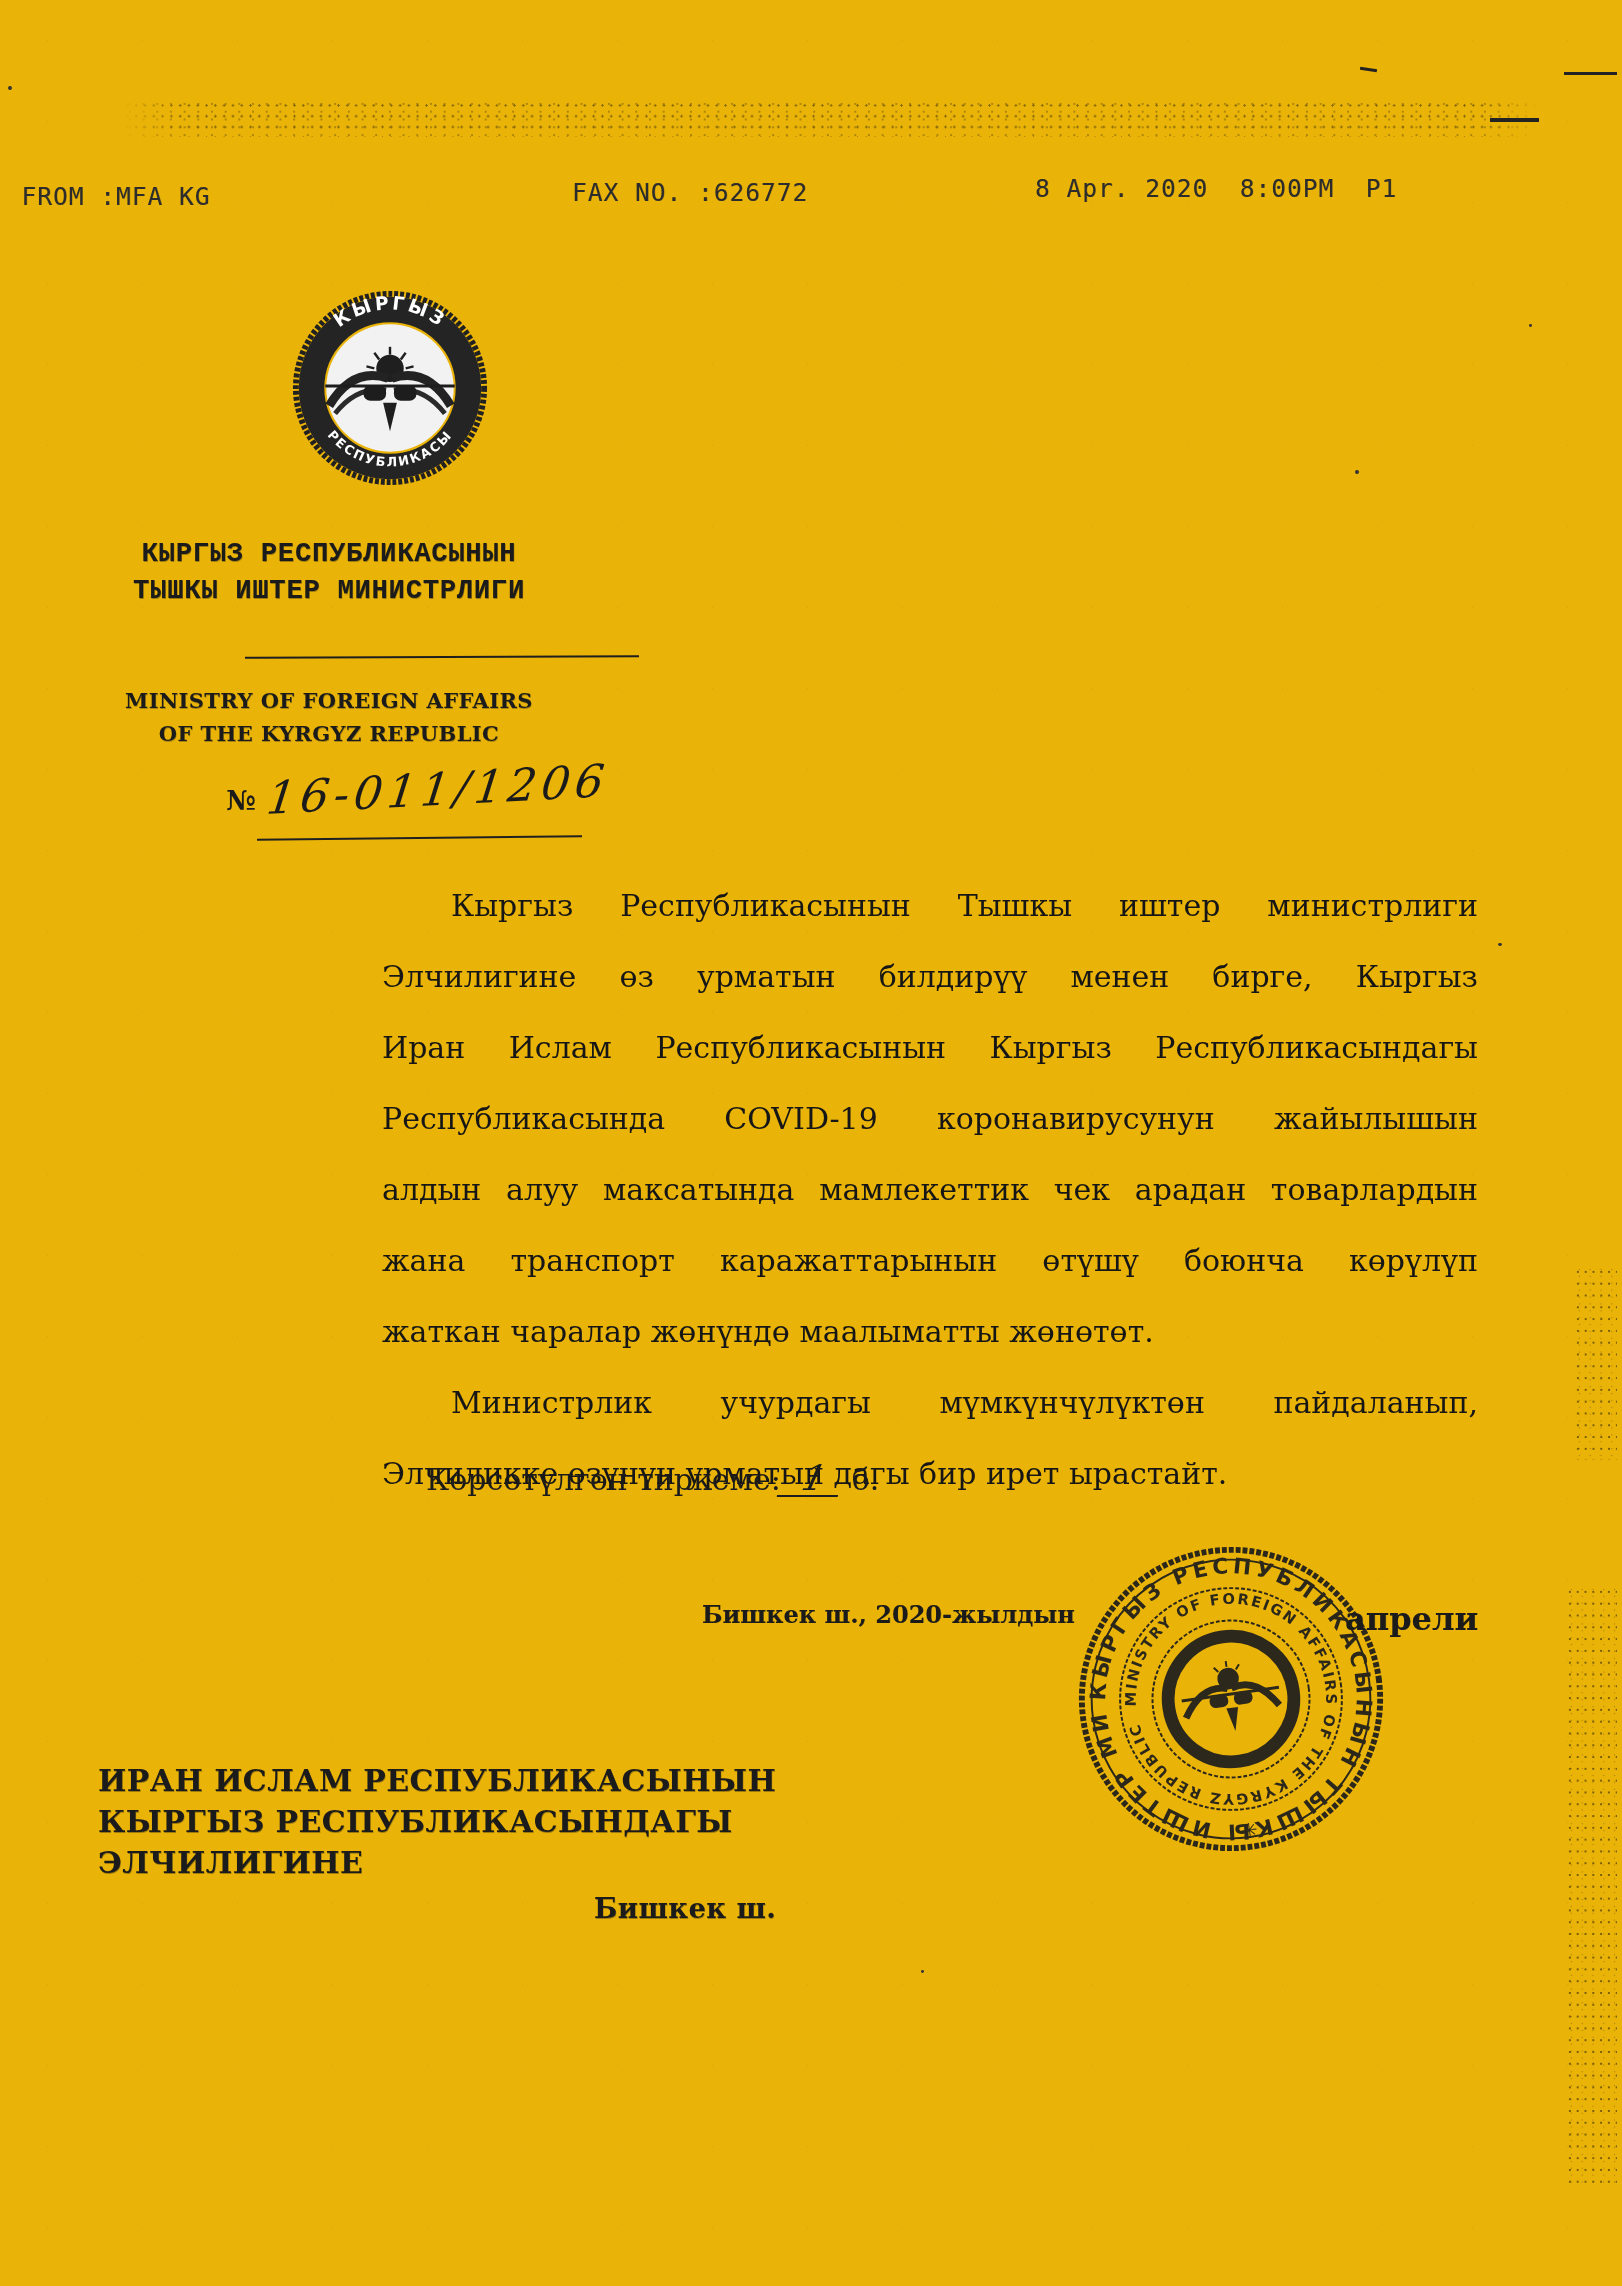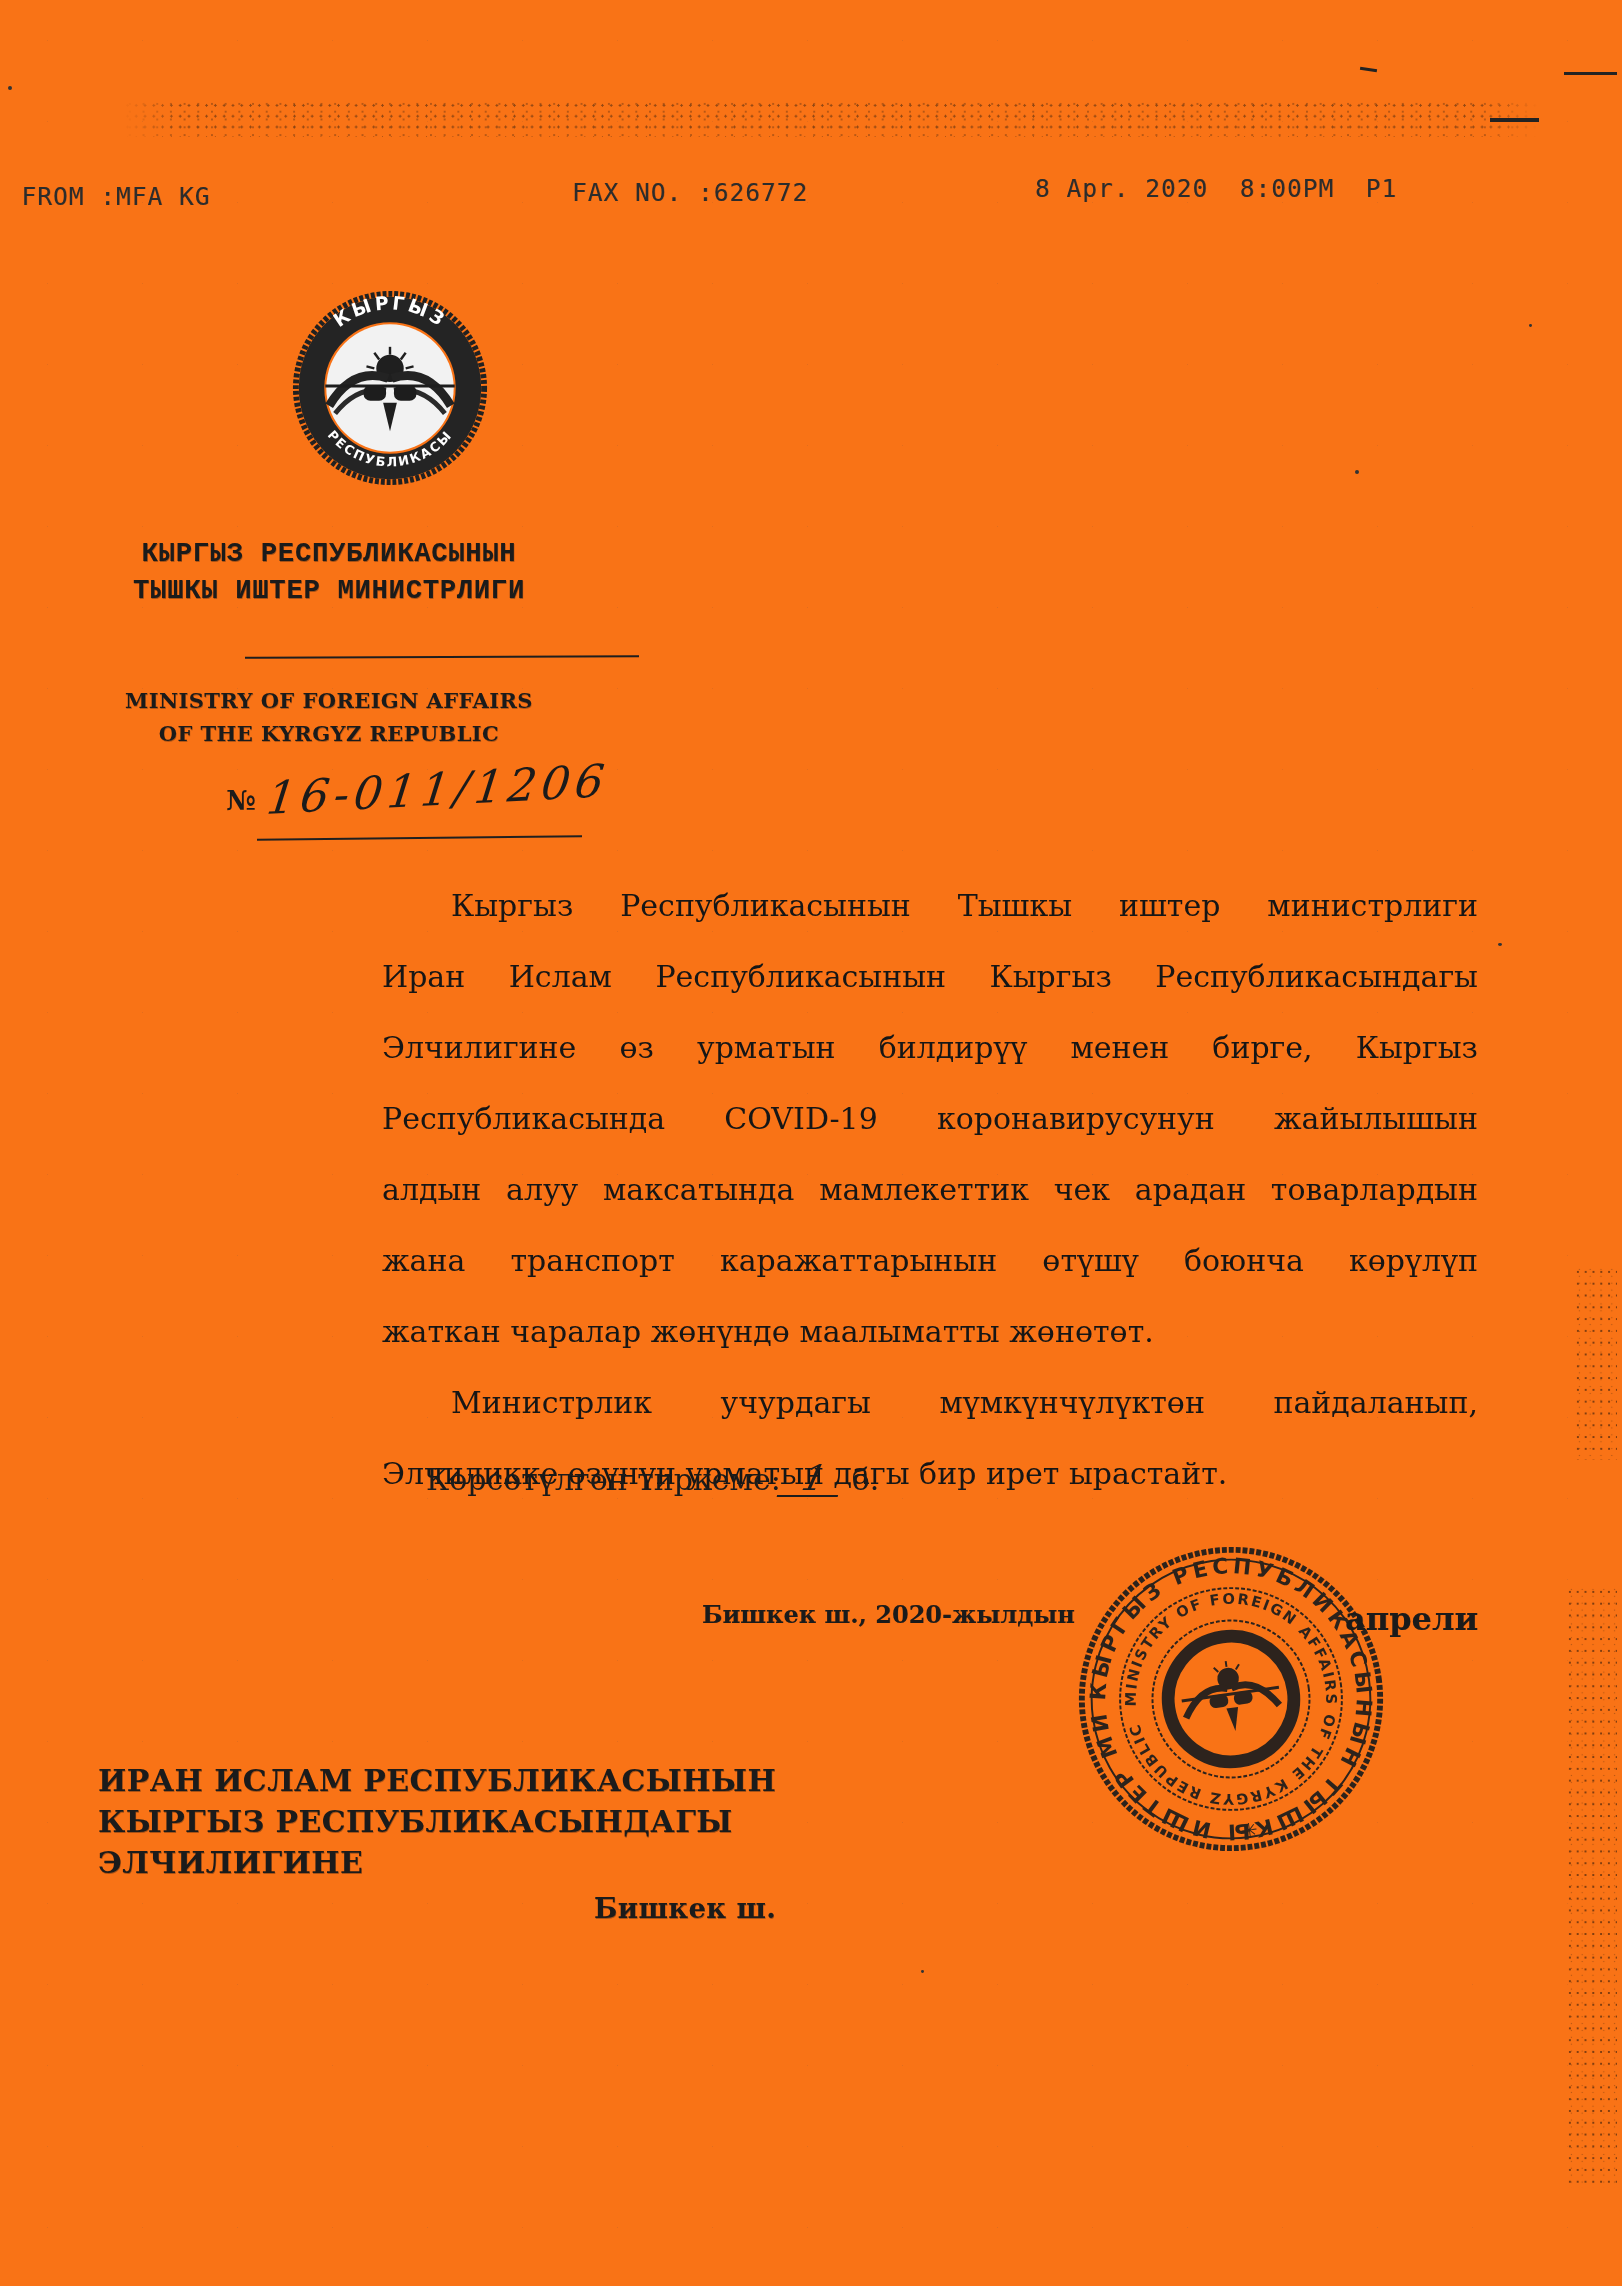--- a/index.html
+++ b/index.html
@@ -1,17 +1,17 @@
 <!DOCTYPE html>
 <html><head>
 <meta charset="utf-8">
 <style>
   html,body{margin:0;padding:0;background:#e8e8e8;}
   .page{
-    position:relative;width:1622px;height:2287px;background:#f97316;
+    position:relative;width:1622px;height:2287px;background:#eab308;
     overflow:hidden;font-family:"DejaVu Serif",serif;color:#1b1b1b;
   }
   
   .noise-band{
     position:absolute;left:123px;top:100px;width:1415px;height:37px;opacity:.5;
     background-image:
       radial-gradient(circle, rgba(15,15,15,.85) 1px, transparent 1.3px),
       radial-gradient(circle, rgba(15,15,15,.55) 0.9px, transparent 1.1px);
     background-size:8.8px 10.8px,13.7px 7.8px;
     -webkit-mask-image:linear-gradient(90deg,transparent 0,#000 4%,#000 96%,transparent 100%);
@@ -133,22 +133,22 @@
     <div>MINISTRY OF FOREIGN AFFAIRS</div>
     <div>OF THE KYRGYZ REPUBLIC</div>
   </div>
 
   <div class="ref-label">№</div>
   <div class="ref-value">16-011/1206</div>
   <div class="ref-line"></div>
 
   <div class="body-block">
     <div class="line indent">Кыргыз Республикасынын Тышкы иштер министрлиги</div>
+    <div class="line">Элчилигине өз урматын билдирүү менен бирге, Кыргыз</div>
     <div class="line">Иран Ислам Республикасынын Кыргыз Республикасындагы</div>
-    <div class="line">Элчилигине өз урматын билдирүү менен бирге, Кыргыз</div>
     <div class="line">Республикасында COVID-19 коронавирусунун жайылышын</div>
     <div class="line">алдын алуу максатында мамлекеттик чек арадан товарлардын</div>
     <div class="line">жана транспорт каражаттарынын өтүшү боюнча көрүлүп</div>
     <div class="line last">жаткан чаралар жөнүндө маалыматты жөнөтөт.</div>
     <div class="line indent">Министрлик учурдагы мүмкүнчүлүктөн пайдаланып,</div>
     <div class="line last">Элчиликке өзүнүн урматын дагы бир ирет ырастайт.</div>
   </div>
 
   <div class="attachment">
     <span>Көрсөтүлгөн тиркеме:</span><span class="val">1</span> <span>б.</span>

